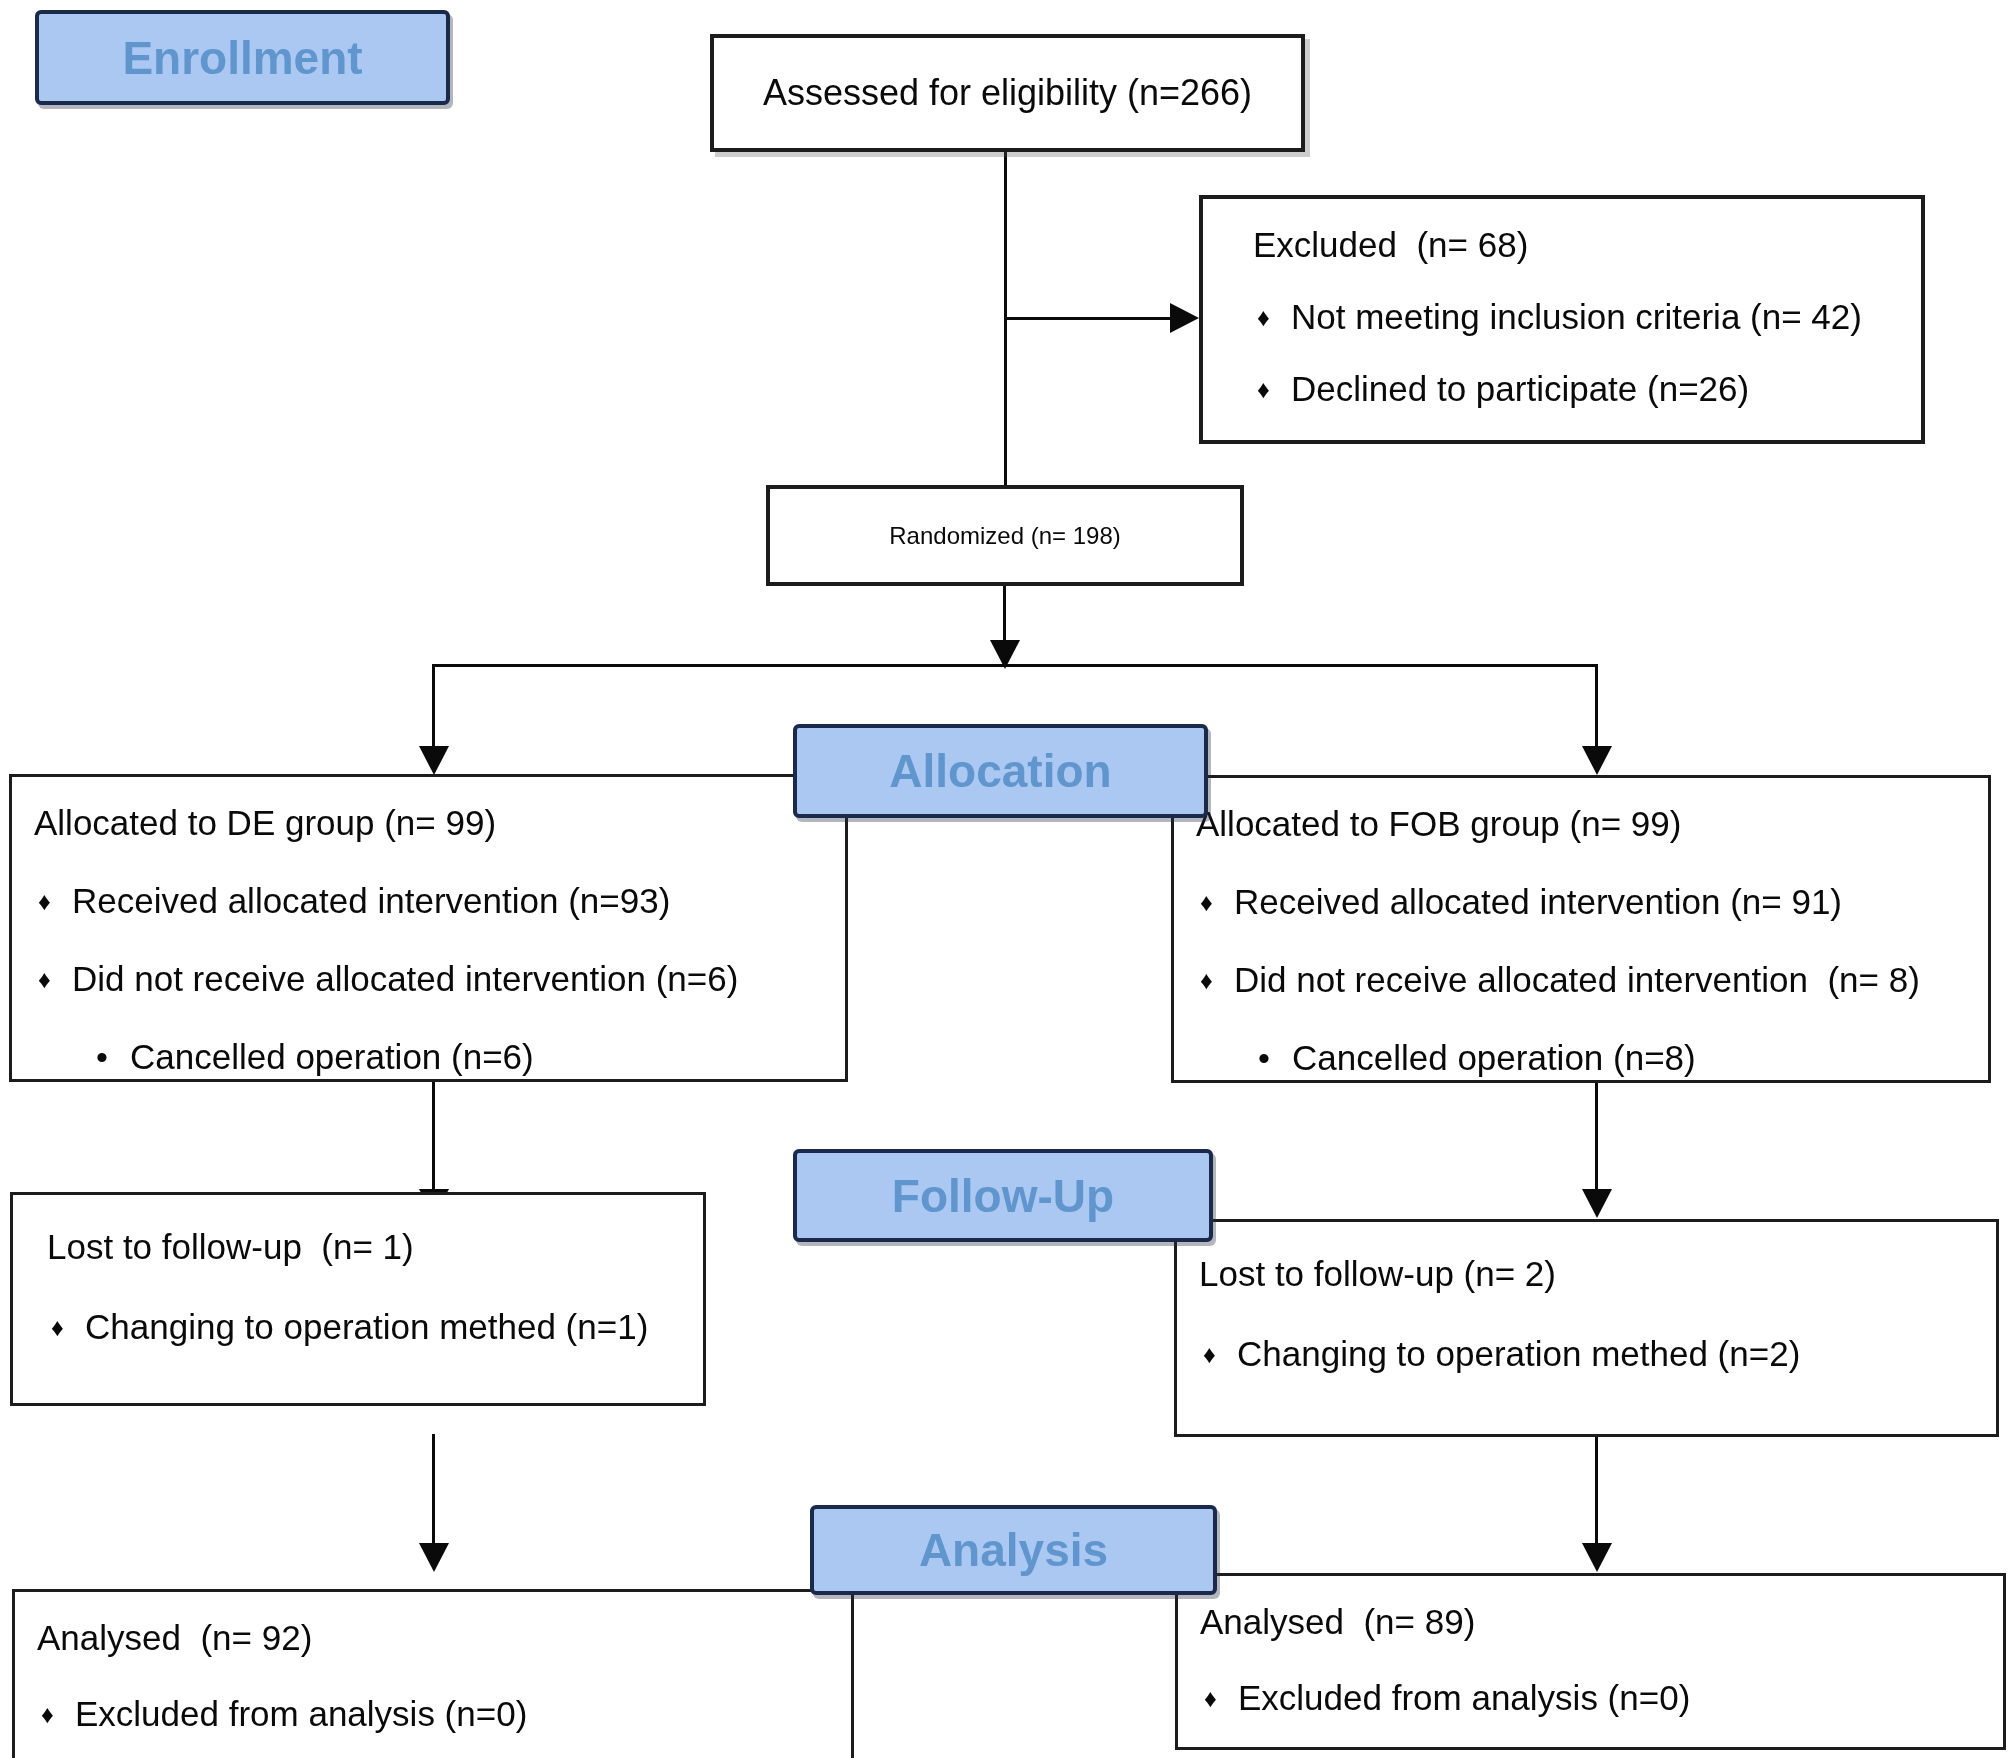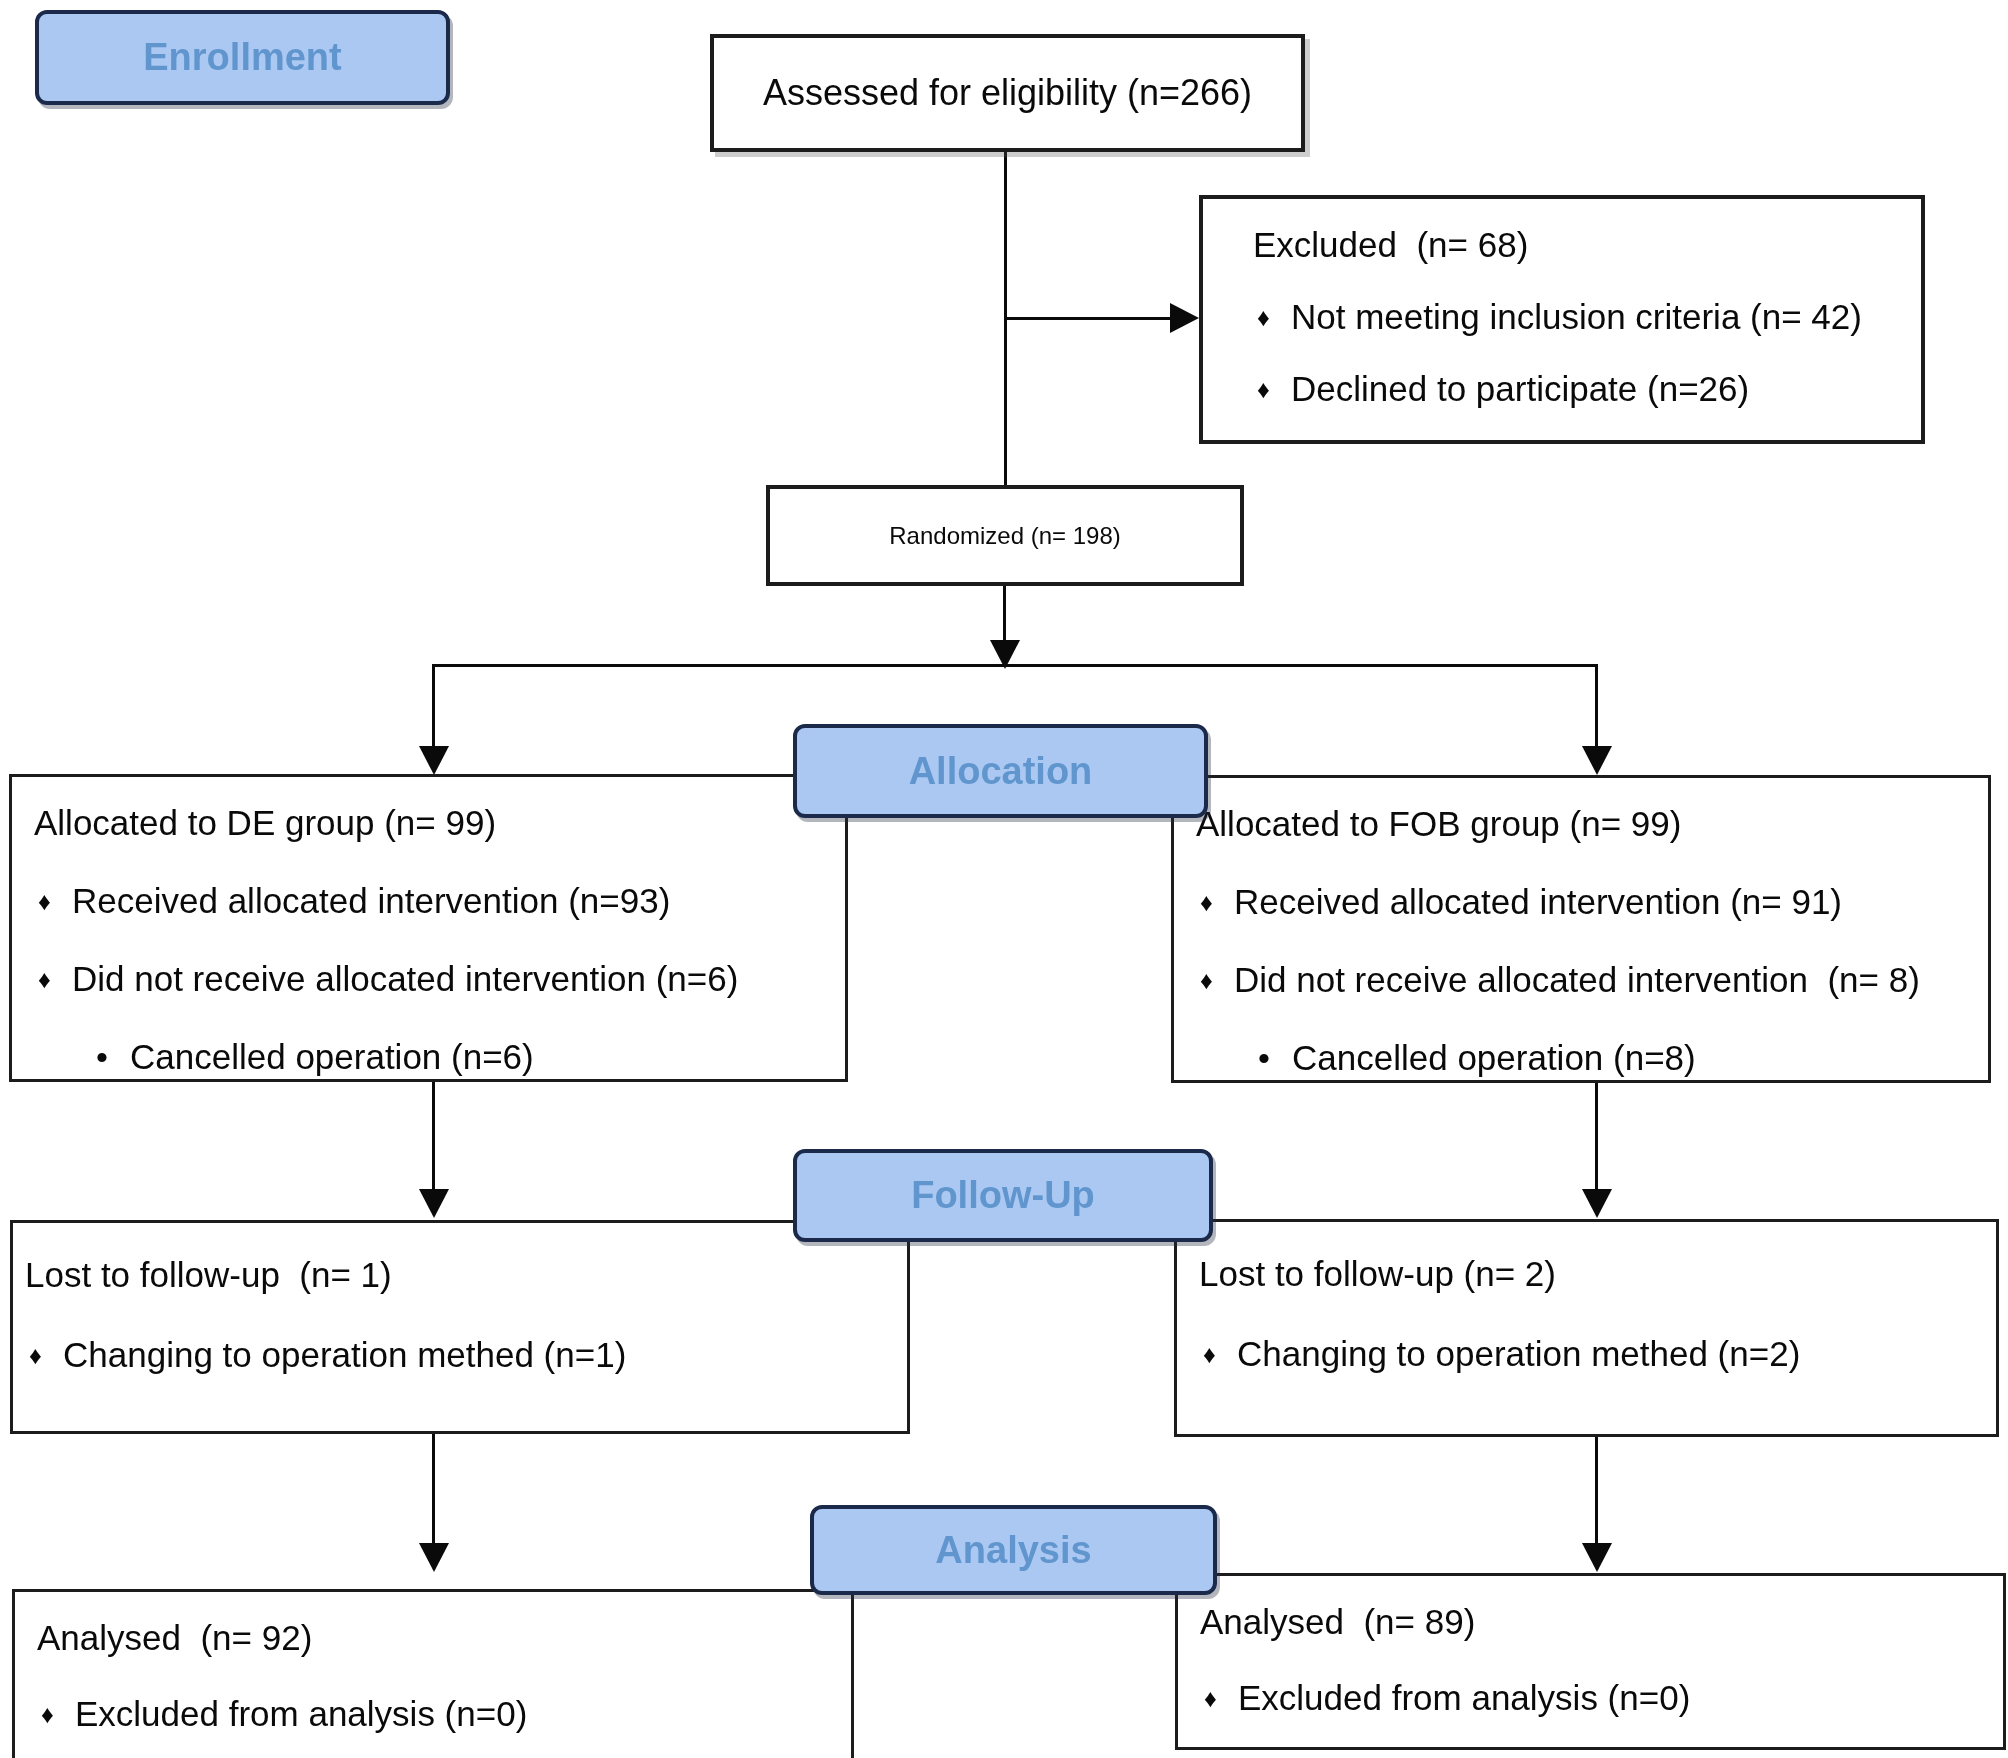--- a/index.html
+++ b/index.html
@@ -40,24 +40,24 @@
     flex: 0 0 34px;
     text-align: left;
     font-size: 25px;
   }
   .bullet.round { font-size: 34px; }
   
   .badge {
     position: absolute;
     background: var(--badge-fill, #abc8f2);
     border: 4px solid var(--badge-border, #1b2a4a);
-    border-radius: 12px;
+    border-radius: 6px;
     box-sizing: border-box;
     display: flex; align-items: center; justify-content: center;
-    font-size: 38px; font-weight: bold;
+    font-size: 46px; font-weight: bold;
     color: var(--badge-text, #6096cd);
     z-index: 5;
     box-shadow: 3px 4px 0 rgba(40,45,70,0.35);
   }
   
   .line {
     position: absolute;
     background: var(--line-color, #0a0a0a);
     z-index: 1;
   }
@@ -105,22 +105,22 @@
                       padding: 26px 10px 0 22px; }
   .alloc-box .row.item { margin-top: 38px; }
 
   #line-alloc-fu-left  { left: 432px;  top: 1082px; width: 3px; height: 108px; }
   #arrow-fu-left       { left: 419px;  top: 1189px; }
   #line-alloc-fu-right { left: 1595px; top: 1083px; width: 3px; height: 107px; }
   #arrow-fu-right      { left: 1582px; top: 1189px; }
 
   
   #badge-followup { left: 793px;  top: 1149px; width: 420px; height: 93px; text-align: center; }
-  #box-fu-left    { left: 10px;   top: 1220px; width: 900px; height: 214px;
-                    padding: 32px 10px 0 12px; }
+  #box-fu-left    { left: 10px;   top: 1192px; width: 696px; height: 214px;
+                    padding: 32px 10px 0 34px; }
   #box-fu-right   { left: 1174px; top: 1219px; width: 825px; height: 218px;
                     padding: 32px 10px 0 22px; }
   .fu-box .row.item { margin-top: 40px; }
 
   #line-fu-an-left  { left: 432px;  top: 1434px; width: 3px; height: 110px; }
   #arrow-an-left    { left: 419px;  top: 1543px; }
   #line-fu-an-right { left: 1595px; top: 1437px; width: 3px; height: 107px; }
   #arrow-an-right   { left: 1582px; top: 1543px; }
 
   

